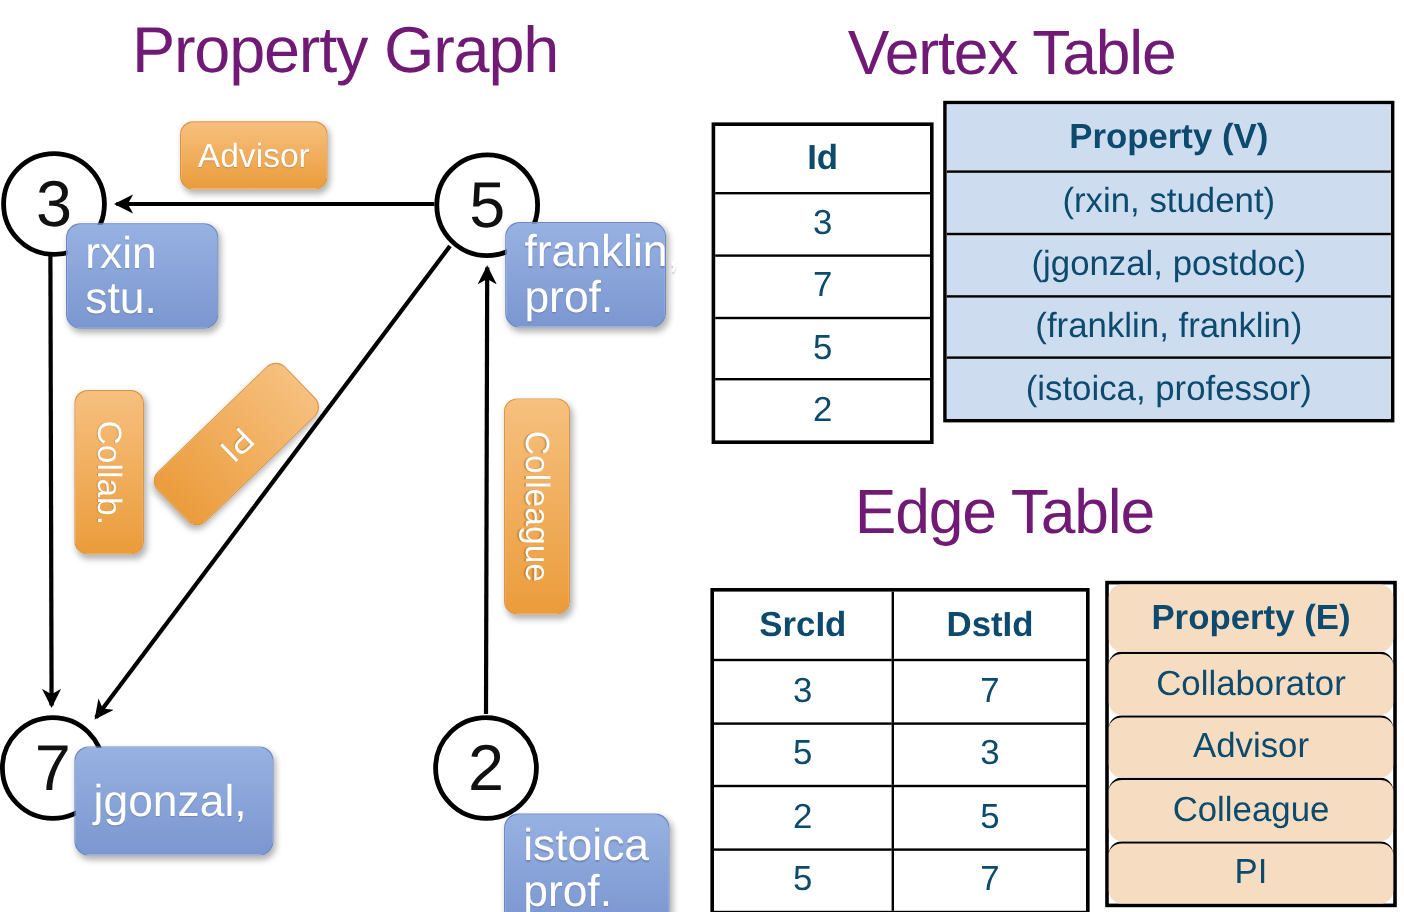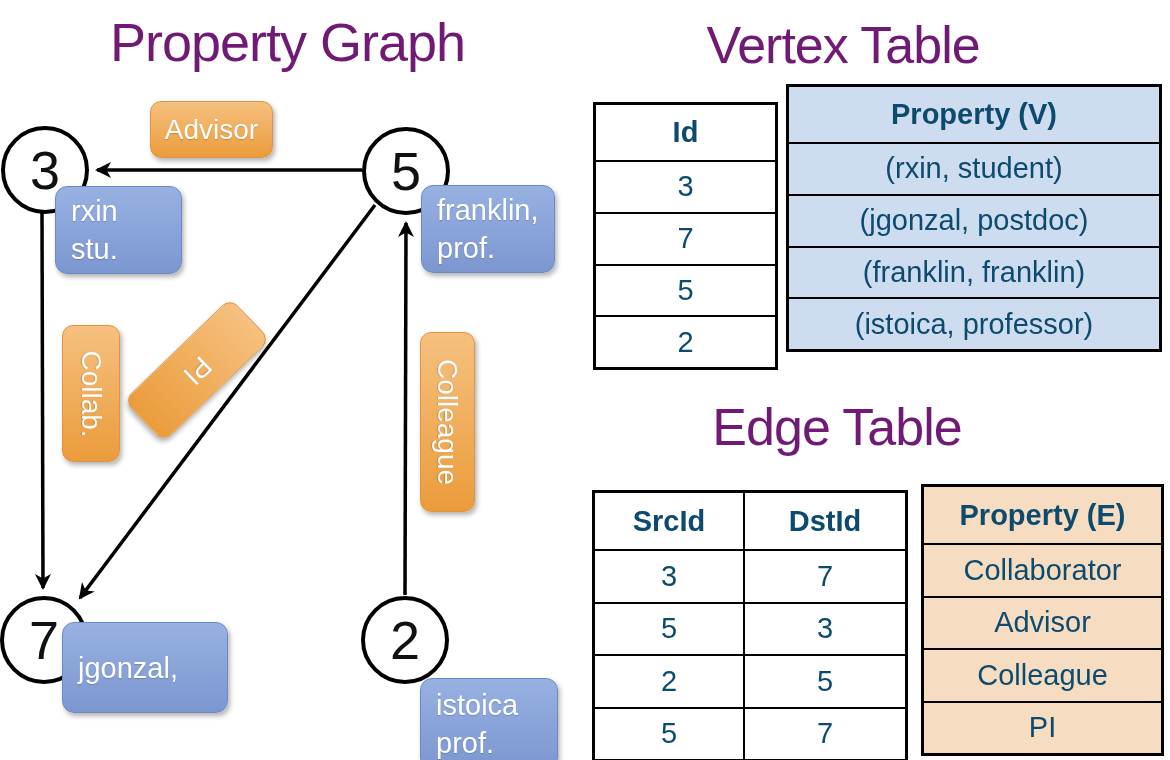--- a/index.html
+++ b/index.html
@@ -18,21 +18,21 @@
     background:#fff;box-sizing:border-box;display:flex;align-items:center;justify-content:center;
     font-size:54px;color:#111;
   }
   .vbox{
     position:absolute;border-radius:12px;color:#fff;
     background:linear-gradient(180deg,#97B1E2,#7C97D0);
     border:1px solid #6D89C2;
     box-shadow:2px 3px 5px rgba(0,0,0,0.30);
     display:flex;flex-direction:column;justify-content:center;
     padding-left:15px;box-sizing:border-box;
-    font-size:29px;line-height:38px;
+    font-size:37px;line-height:38px;
     text-shadow:0 1px 1px rgba(0,0,0,0.18);
   }
   .ebox{
     position:absolute;border-radius:11px;color:#fff;
     background:linear-gradient(180deg,#F6C07F,#EB9C3B);
     border:1px solid #DE9440;
     box-shadow:2px 3px 5px rgba(0,0,0,0.30);
     display:flex;align-items:center;justify-content:center;
     box-sizing:border-box;font-size:28px;
     text-shadow:0 1px 1px rgba(0,0,0,0.18);
@@ -44,21 +44,21 @@
     display:grid;
   }
   .cell{
     display:flex;align-items:center;justify-content:center;
     font-size:29px;color:#0c4a6e;box-sizing:border-box;white-space:nowrap;
   }
   .cell.hdr{font-weight:bold;}
   .rt{border-top:2px solid #000;}
   .cl{border-left:2px solid #000;}
   .vprop-bg{background:#CEDCF0;}
-  .eprop-bg{background:#F6DCC0;}
+  .eprop-bg{background:#F6DCC0;border-radius:11px;}
 </style>
 </head>
 <body>
 
 <div class="stage">
 
   <div class="big-title" style="left:0;top:14px;width:575px;font-size:54px;">Property Graph</div>
 
   <svg class="edges-svg" width="585" height="760" viewBox="0 0 585 760">
     <defs>

